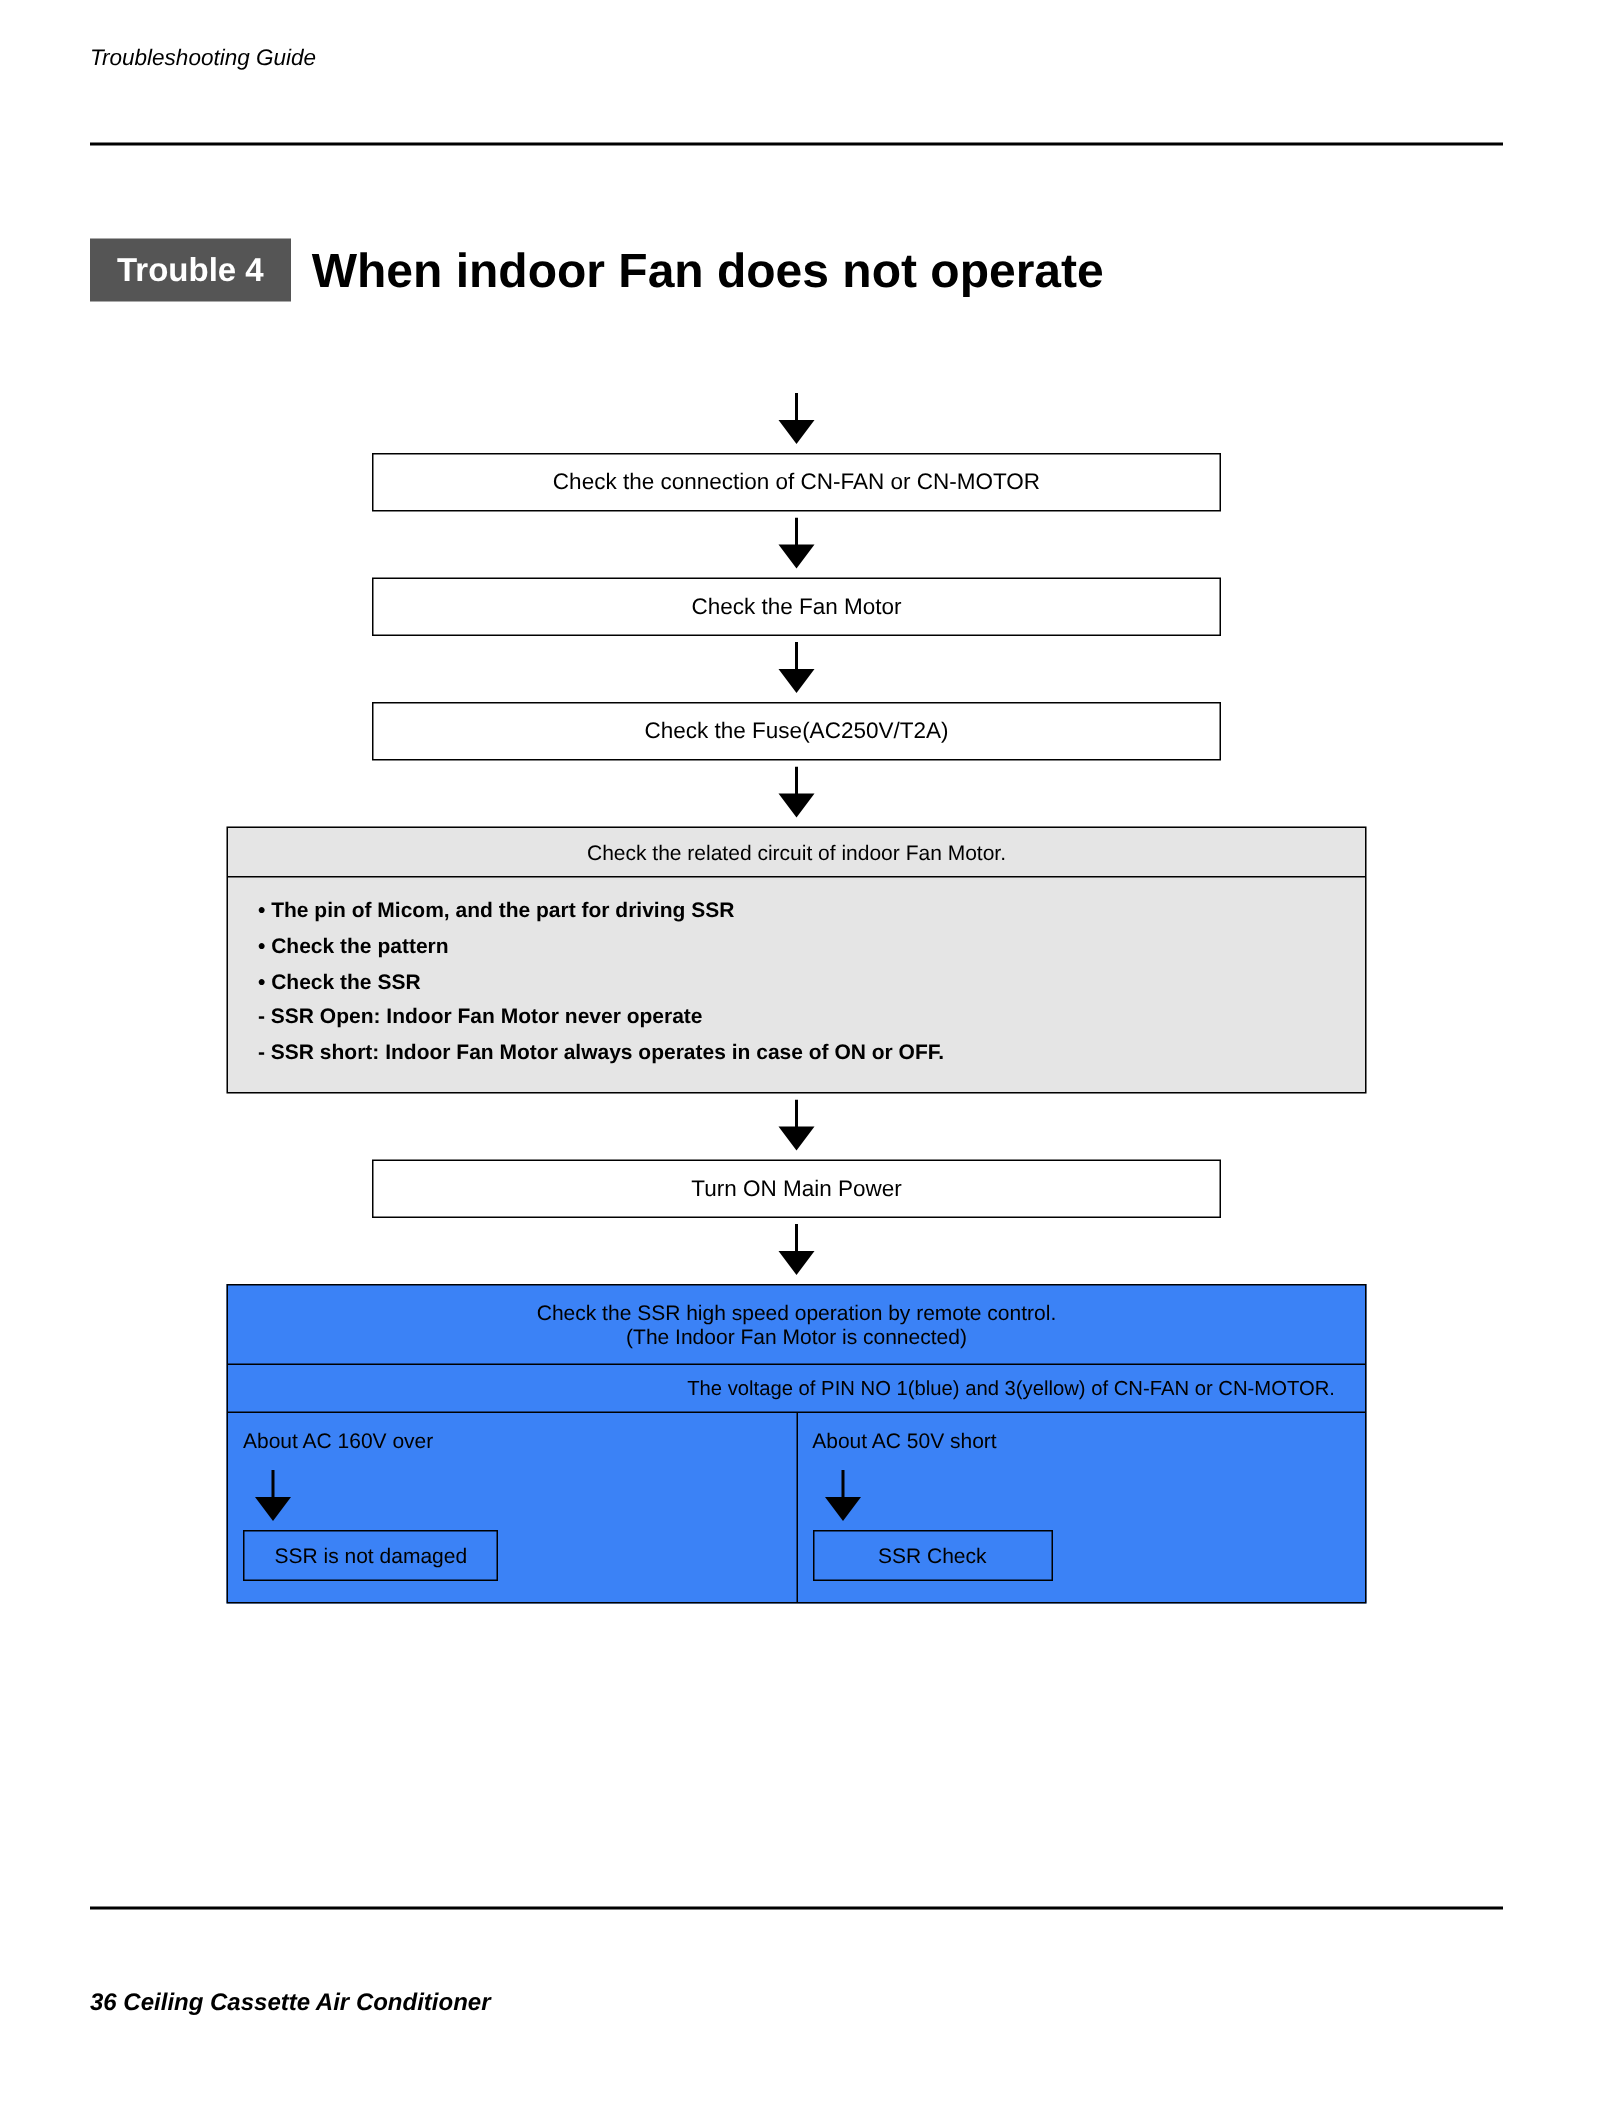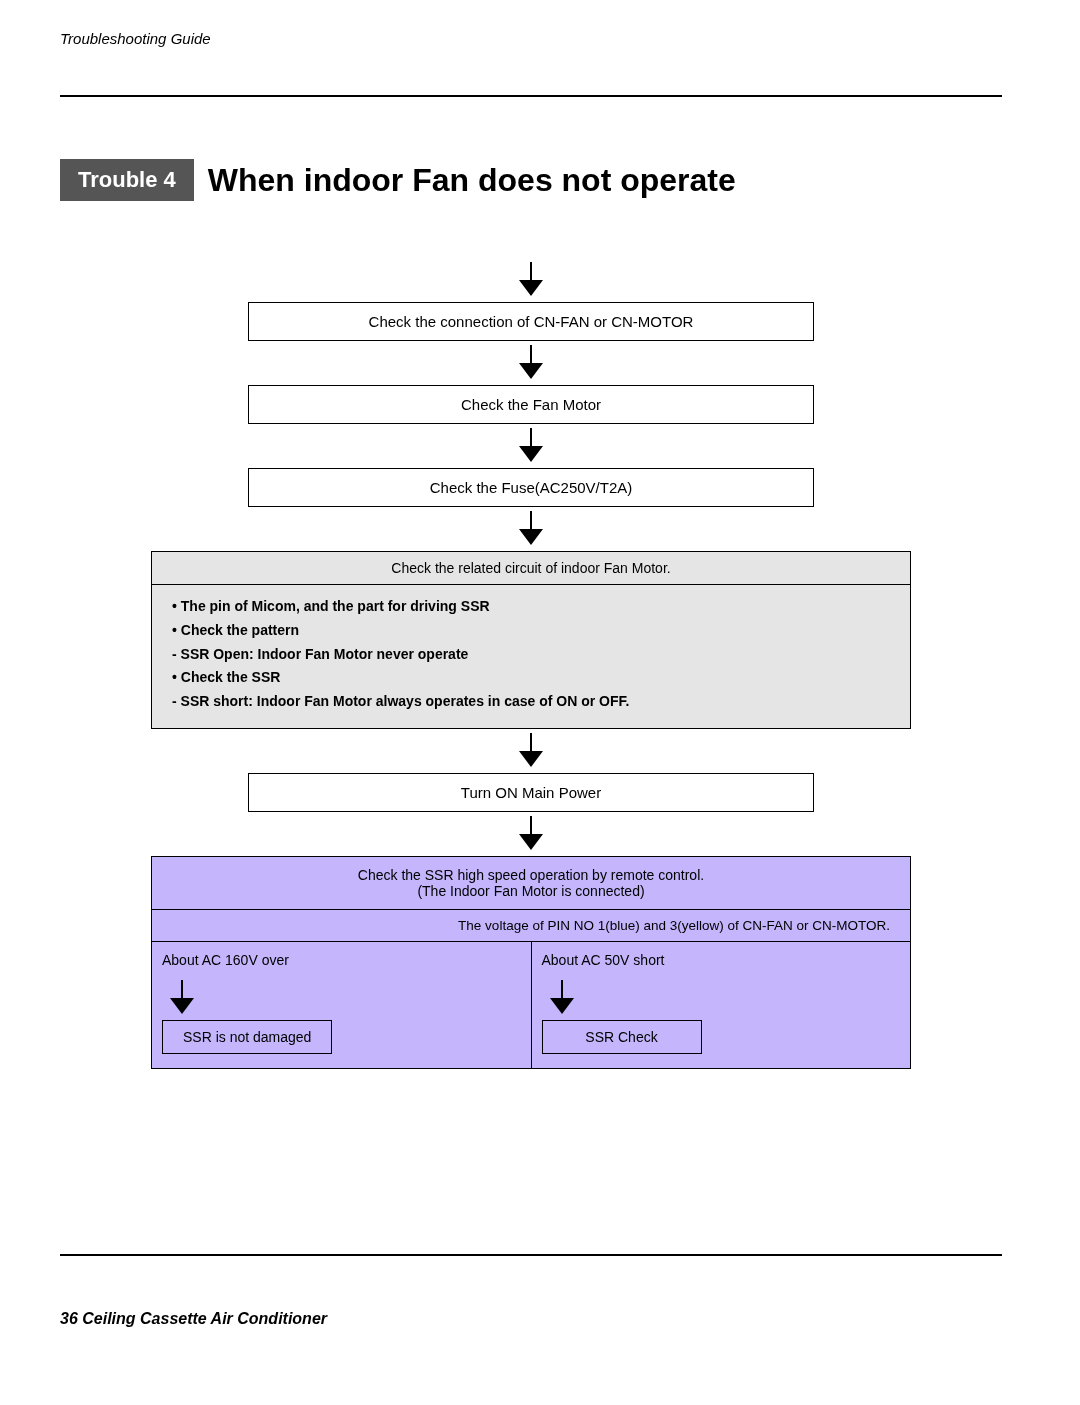--- a/index.html
+++ b/index.html
@@ -7,21 +7,21 @@
       font-family: Arial, sans-serif;
       background: #fff;
       width: 1080px;
       min-height: 1405px;
       position: relative;
       padding: 0;
     }
     .page {
       width: 1062px;
       min-height: 1405px;
-      padding: 30px 60px 77px 60px;
+      padding: 30px 60px 60px 60px;
       display: flex;
       flex-direction: column;
       gap: 44px;
     }
     .header-label {
       font-style: italic;
       font-size: 15px;
       margin-bottom: 4px;
       color: #000;
     }
@@ -93,21 +93,21 @@
     }
     .arrow-down svg {
       width: 40px;
       height: 36px;
     }
     
     .bottom-section {
       border: 1.5px solid #000;
       width: 85%;
       max-width: 760px;
-      background: #c4b5fd;
+      background: #3b82f6;
     }
     .bottom-top-box {
       border-bottom: 1.5px solid #000;
       padding: 10px 20px;
       text-align: center;
       font-size: 14px;
     }
     .bottom-voltage-box {
       border-bottom: 1.5px solid #000;
       padding: 8px 20px;
@@ -194,22 +194,22 @@
         <line x1="20" y1="0" x2="20" y2="20" stroke="#000" stroke-width="2"></line>
         <polygon points="8,18 32,18 20,34" fill="#000"></polygon>
       </svg>
     </div>
 
     <div class="box-multiline">
       <div class="box-header">Check the related circuit of indoor Fan Motor.</div>
       <div class="box-body">
         <div>• The pin of Micom, and the part for driving SSR</div>
         <div>• Check the pattern</div>
+        <div>• Check the SSR</div>
         <div>  - SSR Open: Indoor Fan Motor never operate</div>
-        <div>• Check the SSR</div>
         <div>  - SSR short: Indoor Fan Motor always operates in case of ON or OFF.</div>
       </div>
     </div>
 
     <div class="arrow-down">
       <svg viewBox="0 0 40 36" xmlns="http://www.w3.org/2000/svg">
         <line x1="20" y1="0" x2="20" y2="20" stroke="#000" stroke-width="2"></line>
         <polygon points="8,18 32,18 20,34" fill="#000"></polygon>
       </svg>
     </div>

